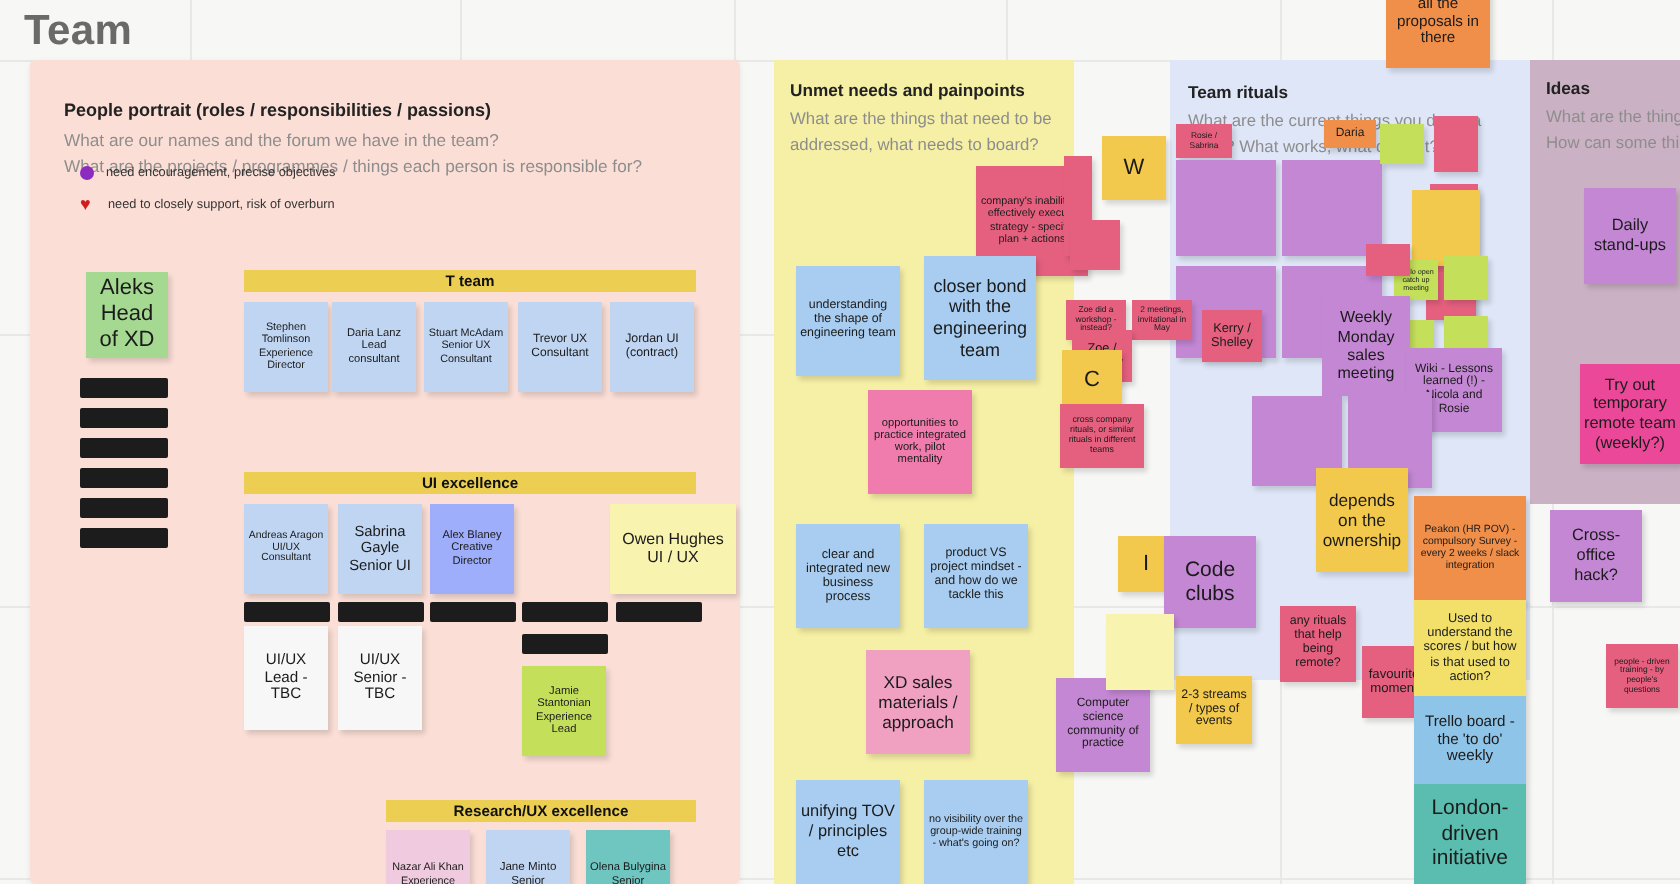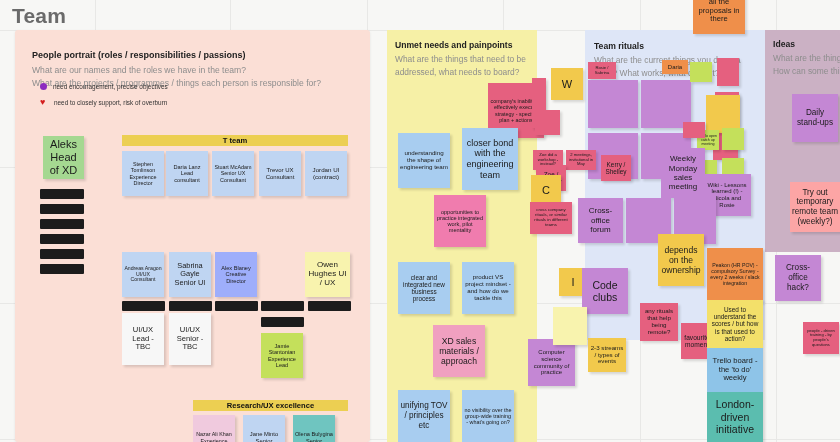--- a/index.html
+++ b/index.html
@@ -86,47 +86,48 @@
   </div>
 
   <div class="frame" style="left:387px; top:30px; width:150px; height:412px; background:#f6f0a6;">
     <div class="frame-head" style="margin:9px 0 2px 8px;">Unmet needs and painpoints</div>
     <div class="frame-sub" style="margin-left:8px;">What are the things that need to be</div>
     <div class="frame-sub" style="margin-left:8px;">addressed, what needs to board?</div>
   </div>
 
   <div class="frame" style="left:15px; top:30px; width:355px; height:412px; background:#fbdfd6; border-radius:3px; box-shadow:0 1px 3px rgba(0,0,0,.08);">
     <div class="frame-head" style="margin:19px 0 2px 17px; font-size:9px;">People portrait (roles / responsibilities / passions)</div>
-    <div class="frame-sub" style="margin-left:17px; font-size:8.6px;">What are our names and the roles we have in the team?</div>
+    <div class="frame-sub" style="margin-left:17px; font-size:8.6px;">What are our names and the forum we have in the team?</div>
     <div class="frame-sub" style="margin-left:17px; font-size:8.6px;">What are the projects / programmes / things each person is responsible for?</div>
   </div>
 
   <div class="legend-row" style="left:40px; top:83px;">
     <span class="legend-dot" style="background:#8c2bbf;"></span>
     <span class="legend-txt">need encouragement, precise objectives</span>
   </div>
   <div class="legend-row" style="left:40px; top:98px;">
     <span class="legend-heart">♥</span>
     <span class="legend-txt">need to closely support, risk of overburn</span>
   </div>
 
   <div class="sect-bar" style="left:122px; top:135px; width:226px; height:11px;">T team</div>
+  <div class="sect-bar" style="left:122px; top:236px; width:226px; height:11px;">UI excellence</div>
   <div class="sect-bar" style="left:193px; top:400px; width:155px; height:11px;">Research/UX excellence</div>
 
   <div class="note" style="left:43px; top:136px; width:41px; height:43px; background:#a5d891; font-size:11px;">Aleks Head of XD</div>
   <div class="note tiny" style="left:122px; top:151px; width:42px; height:45px; background:#bfd5f2; font-size:5.4px;">Stephen Tomlinson Experience Director</div>
   <div class="note tiny" style="left:166px; top:151px; width:42px; height:45px; background:#bfd5f2; font-size:5.6px;">Daria Lanz Lead consultant</div>
   <div class="note tiny" style="left:212px; top:151px; width:42px; height:45px; background:#bfd5f2; font-size:5.4px;">Stuart McAdam Senior UX Consultant</div>
   <div class="note tiny" style="left:259px; top:151px; width:42px; height:45px; background:#bfd5f2; font-size:6.0px;">Trevor UX Consultant</div>
   <div class="note tiny" style="left:305px; top:151px; width:42px; height:45px; background:#bfd5f2; font-size:6.2px;">Jordan UI (contract)</div>
 
   <div class="note tiny" style="left:122px; top:252px; width:42px; height:45px; background:#bfd5f2; font-size:5.2px;">Andreas Aragon UI/UX Consultant</div>
   <div class="note tiny" style="left:169px; top:252px; width:42px; height:45px; background:#bfd5f2; font-size:7.4px;">Sabrina Gayle Senior UI</div>
   <div class="note tiny" style="left:215px; top:252px; width:42px; height:45px; background:#9eaefb; font-size:5.6px;">Alex Blaney Creative Director</div>
-  <div class="note tiny" style="left:305px; top:252px; width:45px; height:45px; background:#f8f3ae; font-size:8.0px;">Owen Hughes UI / UX</div>
+  <div class="note tiny" style="left:305px; top:252px; width:63px; height:45px; background:#f8f3ae; font-size:8.0px;">Owen Hughes UI / UX</div>
 
   <div class="note" style="left:122px; top:313px; width:42px; height:52px; background:#f7f7f7; font-size:7.6px;">UI/UX Lead - TBC</div>
   <div class="note" style="left:169px; top:313px; width:42px; height:52px; background:#f7f7f7; font-size:7.6px;">UI/UX Senior - TBC</div>
   <div class="note tiny" style="left:261px; top:333px; width:42px; height:45px; background:#c4e05b; font-size:5.6px;">Jamie Stantonian Experience Lead</div>
 
   <div class="note tiny" style="left:193px; top:415px; width:42px; height:45px; background:#f0cade; font-size:5.4px;">Nazar Ali Khan Experience</div>
   <div class="note tiny" style="left:243px; top:415px; width:42px; height:45px; background:#bfd5f2; font-size:5.8px;">Jane Minto Senior</div>
   <div class="note tiny" style="left:293px; top:415px; width:42px; height:45px; background:#6fc5c0; font-size:5.6px;">Olena Bulygina Senior</div>
 
   <div class="redact" style="left:40px; top:189px; width:44px; height:10px;"></div>
@@ -181,35 +182,34 @@
   <div class="note tiny" style="left:566px; top:150px; width:30px; height:20px; background:#e5607f; font-size:4.2px;">2 meetings, invitational in May</div>
   <div class="note tiny" style="left:601px; top:155px; width:30px; height:26px; background:#e5607f; font-size:6.4px;">Kerry / Shelley</div>
   <div class="note tiny" style="left:536px; top:165px; width:30px; height:26px; background:#e5607f; font-size:6.4px;">Zoe / Shelley</div>
   <div class="note tiny" style="left:683px; top:122px; width:22px; height:16px; background:#e5607f;"></div>
 
   <div class="note" style="left:661px; top:148px; width:44px; height:50px; background:#c487d4; font-size:8.0px;">Weekly Monday sales meeting</div>
   <div class="note tiny" style="left:703px; top:174px; width:48px; height:42px; background:#c487d4; font-size:6.0px;">Wiki - Lessons learned (!) - Nicola and Rosie</div>
 
   <div class="note" style="left:531px; top:175px; width:30px; height:30px; background:#f2c94c; font-size:11px;">C</div>
   <div class="note tiny" style="left:530px; top:202px; width:42px; height:32px; background:#e5607f; font-size:4.4px;">cross company rituals, or similar rituals in different teams</div>
-  <div class="note" style="left:578px; top:198px; width:45px; height:45px; background:#c487d4; font-size:8.0px;">Cross-office forum</div>
   <div class="note tiny" style="left:626px; top:198px; width:45px; height:45px; background:#c487d4;"></div>
   <div class="note tiny" style="left:674px; top:196px; width:42px; height:48px; background:#c487d4;"></div>
 
   <div class="note" style="left:658px; top:234px; width:46px; height:52px; background:#f2c94c; font-size:8.6px;">depends on the ownership</div>
   <div class="note" style="left:559px; top:268px; width:28px; height:28px; background:#f2c94c; font-size:11px;">I</div>
   <div class="note" style="left:582px; top:268px; width:46px; height:46px; background:#c487d4; font-size:10.5px;">Code clubs</div>
   <div class="note tiny" style="left:553px; top:307px; width:34px; height:38px; background:#f8f3ae;"></div>
   <div class="note tiny" style="left:588px; top:338px; width:38px; height:34px; background:#f2c94c; font-size:6.2px;">2-3 streams / types of events</div>
   <div class="note tiny" style="left:640px; top:303px; width:38px; height:38px; background:#e5607f; font-size:6.2px;">any rituals that help being remote?</div>
   <div class="note tiny" style="left:681px; top:323px; width:32px; height:36px; background:#e5607f; font-size:6.6px;">favourite moment</div>
 
   <div class="note tiny" style="left:707px; top:248px; width:56px; height:54px; background:#ef8f4a; font-size:5.2px; padding:3px;">Peakon (HR POV) - compulsory  Survey - every 2 weeks / slack integration</div>
   <div class="note tiny" style="left:707px; top:300px; width:56px; height:48px; background:#f3e06a; font-size:6.4px;">Used to understand the scores / but how is that used to action?</div>
   <div class="note" style="left:707px; top:348px; width:56px; height:44px; background:#8ec4e8; font-size:7.6px;">Trello board - the 'to do' weekly</div>
   <div class="note" style="left:707px; top:392px; width:56px; height:50px; background:#5bbdaf; font-size:10.5px;">London-driven initiative</div>
 
   <div class="note" style="left:792px; top:94px; width:46px; height:48px; background:#c487d4; font-size:8.2px;">Daily stand-ups</div>
-  <div class="note" style="left:790px; top:182px; width:50px; height:50px; background:#fca5a5; font-size:8.2px;">Try out temporary remote team (weekly?)</div>
+  <div class="note" style="left:790px; top:182px; width:50px; height:50px; background:#ec4899; font-size:8.2px;">Try out temporary remote team (weekly?)</div>
   <div class="note" style="left:775px; top:255px; width:46px; height:46px; background:#c487d4; font-size:8.2px;">Cross-office hack?</div>
   <div class="note tiny" style="left:803px; top:322px; width:36px; height:32px; background:#e5607f; font-size:4.2px;">people - driven training - by people's questions</div>
 
 </div>
 
 </body></html>

